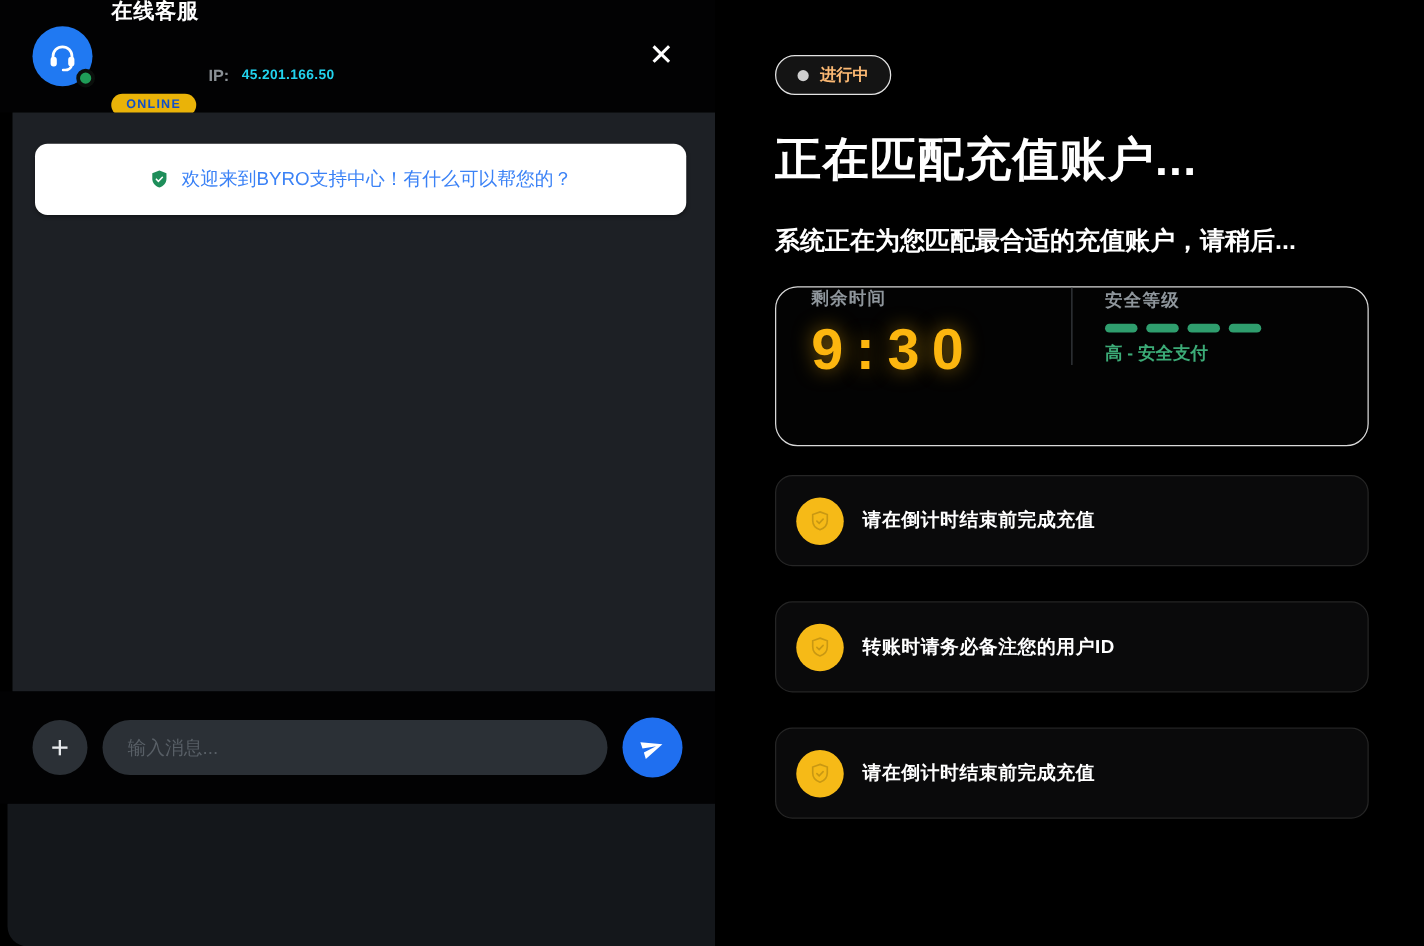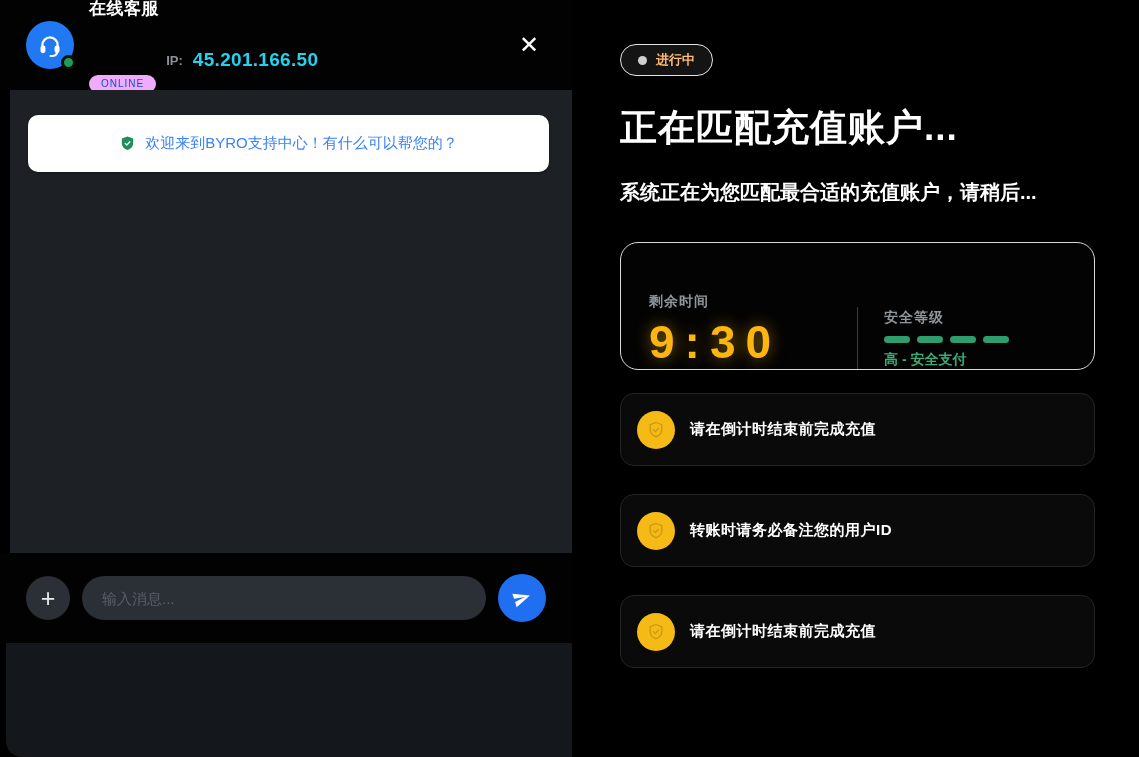--- a/index.html
+++ b/index.html
@@ -14,24 +14,24 @@
 
   .chat-header { height:90px; background:#020203; display:flex; align-items:center; padding:0 26px; flex:none; }
   .avatar-wrap { position:relative; width:48px; height:48px; flex:none; }
   .avatar { width:48px; height:48px; border-radius:50%; background:#2079f2;
             display:flex; align-items:center; justify-content:center; }
   .status-dot { position:absolute; right:-2px; bottom:-1px; width:15px; height:15px;
                 border-radius:50%; background:#1f9d58; border:3px solid #0b0f0c; }
   .header-info { margin-left:15px; flex:1; }
   .agent-title { color:#fff; font-size:17px; font-weight:bold; letter-spacing:.5px; }
   .header-sub { display:flex; align-items:center; margin-top:7px; gap:10px; }
-  .online-pill { background:#f0abfc; color:#1150c9; font-size:10px; font-weight:normal;
+  .online-pill { background:#eab308; color:#1150c9; font-size:10px; font-weight:bold;
                  letter-spacing:1px; border-radius:9px; padding:3px 12px; line-height:1.2;margin-top:48px; }
   .ip-label { color:#8a9095; font-size:13px; font-weight:bold; }
-  .ip-value { color:#22d3ee; font-size:19px; font-weight:bold; letter-spacing:.3px; }
+  .ip-value { color:#22d3ee; font-size:11px; font-weight:bold; letter-spacing:.3px; }
   .close-btn { width:34px; height:34px; color:#fff; font-size:24px; line-height:34px;
                text-align:center; cursor:pointer; background:none; border:none; font-weight:300; }
 
   .chat-body { height:463px; background:#1d2025; margin-left:10px; position:relative; flex:none; }
   .welcome-bubble { position:absolute; left:18px; top:25px; width:521px; height:57px;
                     background:#fff; border-radius:10px; display:flex; align-items:center;
                     justify-content:center; gap:9px; box-shadow:0 1px 3px rgba(0,0,0,.35); }
   .welcome-text { color:#3b82f6; font-size:15px; }
 
   .chat-input-bar { height:90px; background:#020203; display:flex; align-items:center;
@@ -51,22 +51,22 @@
   .match-panel { width:563px; height:757px; background:#000; padding:44px 42px 0 46px; flex:none; }
 
   .progress-badge { display:inline-flex; align-items:center; gap:9px; border:1px solid #e3e3e3;
                     background:#141414; border-radius:999px; padding:6px 17px; }
   .progress-dot { width:9px; height:9px; border-radius:50%; background:#cfcfcf; }
   .progress-label { color:#fdba74; font-size:13px; font-weight:bold; }
 
   .match-title { color:#fff; font-size:37px; font-weight:bold; margin-top:27px; letter-spacing:1px; }
   .match-subtitle { color:#fff; font-size:20px; font-weight:bold; margin-top:26px; }
 
-  .timer-card { margin-top:36px; width:475px; height:128px; border:1px solid #d9d9d9;
-                border-radius:18px; background:#030303; display:flex; align-items:flex-end; padding:0 0 0 28px; }
+  .timer-card { margin-top:23px; width:475px; height:128px; border:1px solid #d9d9d9;
+                border-radius:18px; background:#030303; display:flex; align-items:flex-start; padding:0 0 0 28px; }
   .timer-left { width:208px; }
   .muted-label { color:#8f969c; font-size:14px; font-weight:bold; letter-spacing:1px; }
   .timer-value { margin-top:4px; color:#fcb60f; font-size:46px; font-weight:bold;
                  letter-spacing:10px; text-shadow:0 0 16px rgba(252,182,15,.55); }
   .timer-divider { width:1px; height:62px; background:#393d41; margin:0 26px 0 0; }
   .security-level { padding-top:2px; }
   .level-bars { display:flex; gap:7px; margin:9px 0 8px; }
   .level-bar { width:26px; height:7px; border-radius:4px; background:#2f9e6e; }
   .level-value { color:#3cab77; font-size:14px; font-weight:bold; }
 

